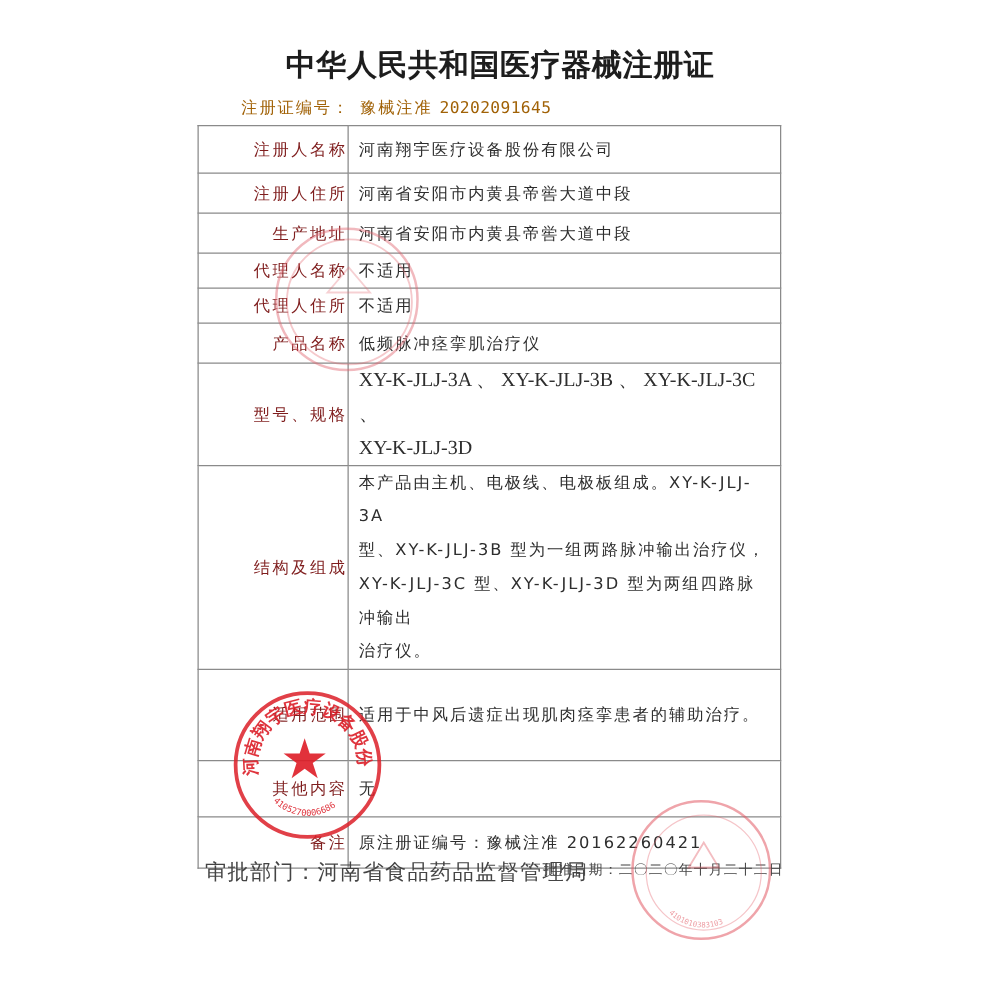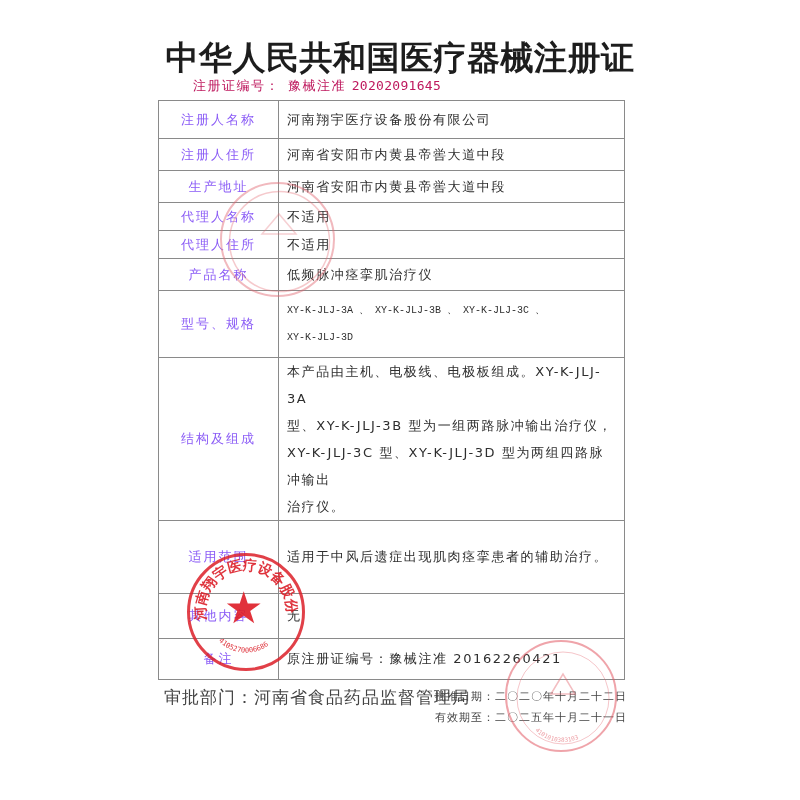--- a/index.html
+++ b/index.html
@@ -14,32 +14,32 @@
       position: relative;
       font-family: "DejaVu Serif", "Liberation Serif", serif;
       color: #2b2b2b;
     }
     .title {
       position: absolute;
       left: 0;
       top: 36px;
       width: 800px;
       text-align: center;
-      font-size: 33px;
+      font-size: 24px;
       letter-spacing: 0.5px;
       color: #1d1d1d;
       font-weight: bold;
       font-family: "DejaVu Serif", serif;
     }
     .reg-no {
       position: absolute;
       left: 193px;
       top: 77px;
       font-size: 13px;
-      color: #be185d;
+      color: #a16207;
       letter-spacing: 1.5px;
       font-family: "DejaVu Sans", sans-serif;
     }
     .reg-no .val { margin-left: 8px; }
     .reg-no .num { font-family: "DejaVu Sans Mono", monospace; letter-spacing: 0.3px; }
 
     table.cert {
       position: absolute;
       left: 158px;
       top: 100px;
@@ -49,31 +49,31 @@
       font-size: 13px;
       color: #333;
     }
     table.cert td {
       border: 1.3px solid #8a8a8a;
       padding: 0;
       vertical-align: middle;
     }
     table.cert td.label {
       width: 119px;
-      text-align: center;
+      text-align: right;
       letter-spacing: 2px;
-      color: #8b5cf6;
+      color: #7f1d1d;
     }
     table.cert td.value {
       padding-left: 8px;
       padding-right: 6px;
       letter-spacing: 1.6px;
       color: #2e2e2e;
     }
-    .mono { font-family: Liberation Mono, monospace; letter-spacing: 0; font-size: 10px; }
+    .mono { font-family: Liberation Serif, serif; letter-spacing: 0; font-size: 16px; }
     .multiline { line-height: 27px; padding-top: 2px; padding-bottom: 2px; }
     .spread { letter-spacing: 18px; }
 
     .footer-left {
       position: absolute;
       left: 164px;
       top: 686px;
       font-size: 17px;
       color: #444;
       letter-spacing: 1px;
@@ -197,23 +197,20 @@
 </tbody>
   </table>
 
 <div class="footer-left">
   <span>审批部门：</span><span>河南省食品药品监督管理局</span>
 </div>
 
 <div class="footer-right">
   <div>
     <span>批准日期：</span><span>二〇二〇年十月二十二日</span>
-  </div>
-  <div>
-    <span>有效期至：</span><span>二〇二五年十月二十一日</span>
   </div>
 </div>
 
 <div class="stamp stamp-gov-top">
   <svg width="115" height="115" viewBox="0 0 115 115">
     <circle cx="57.5" cy="57.5" r="50" fill="none" stroke="rgba(225,100,110,0.35)" stroke-width="1.5"></circle>
     <path d="M40 50 L57 30 L74 50 Z" fill="none" stroke="rgba(225,100,110,0.3)" stroke-width="1.5"></path>
   </svg>
 </div>
 

